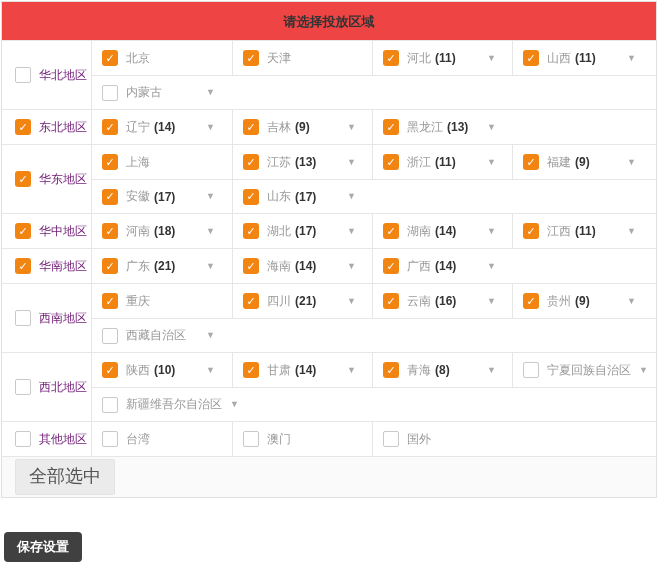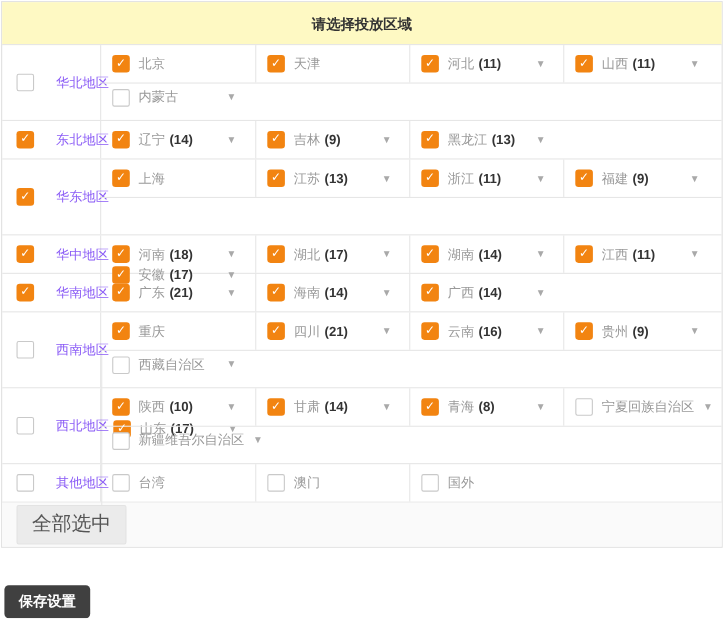--- a/index.html
+++ b/index.html
@@ -18,37 +18,37 @@
     background: #fff;
   }
   .panel-header {
     height: 39px;
     line-height: 39px;
     text-align: center;
     font-weight: bold;
     font-size: 13px;
     color: #333;
     border-bottom: 1px solid #e6e6e6;
-    background: #fef9c3;
+    background: #ef4444;
   }
   .region-row {
     display: flex;
     border-bottom: 1px solid #e6e6e6;
   }
   .region-cell {
     flex: 0 0 90px;
     width: 90px;
     border-right: 1px solid #e6e6e6;
     display: flex;
     align-items: center;
     padding-left: 13px;
   }
   .subrows { flex: 1; display: flex; flex-direction: column; }
   .subrow { display: flex; height: 34px; }
-  .subrow + .subrow { border-top: 1px solid #e6e6e6; flex-direction: column; }
+  .subrow + .subrow { border-top: 1px solid #e6e6e6; }
   .prov-cell {
     flex: 0 0 140px;
     width: 140px;
     display: flex;
     align-items: center;
     padding-left: 10px;
     cursor: pointer;
   }
   .prov-cell + .prov-cell { border-left: 1px solid #e6e6e6; }
   .prov-cell.span-cell { flex: 1 1 auto; width: auto; }
@@ -59,21 +59,21 @@
     border-radius: 3px;
     display: flex; align-items: center; justify-content: center;
     cursor: pointer;
   }
   .cb.on { background: #f28411; }
   .cb.off { background: #fff; border: 1px solid #c9c9c9; border-radius: 2px; }
   .cb .check {
     color: #fff; font-size: 11px; font-weight: bold; line-height: 1;
     transform: translateY(-0.5px);
   }
-  .region-label { margin-left: 20px; color: #8b5cf6; white-space: nowrap; }
+  .region-label { margin-left: 8px; color: #701a75; white-space: nowrap; }
   .prov-label {
     margin-left: 8px;
     color: #999;
     min-width: 78px;
     display: flex; align-items: center; gap: 4px;
     white-space: nowrap;
   }
   .prov-label.wide { min-width: 0; margin-right: 6px; }
   .prov-count { color: #333; font-weight: bold; }
   .arrow {

